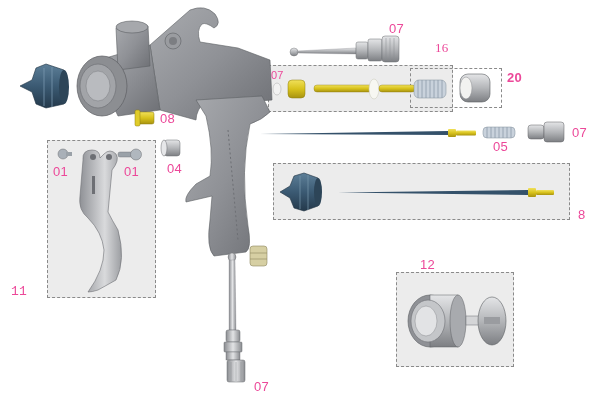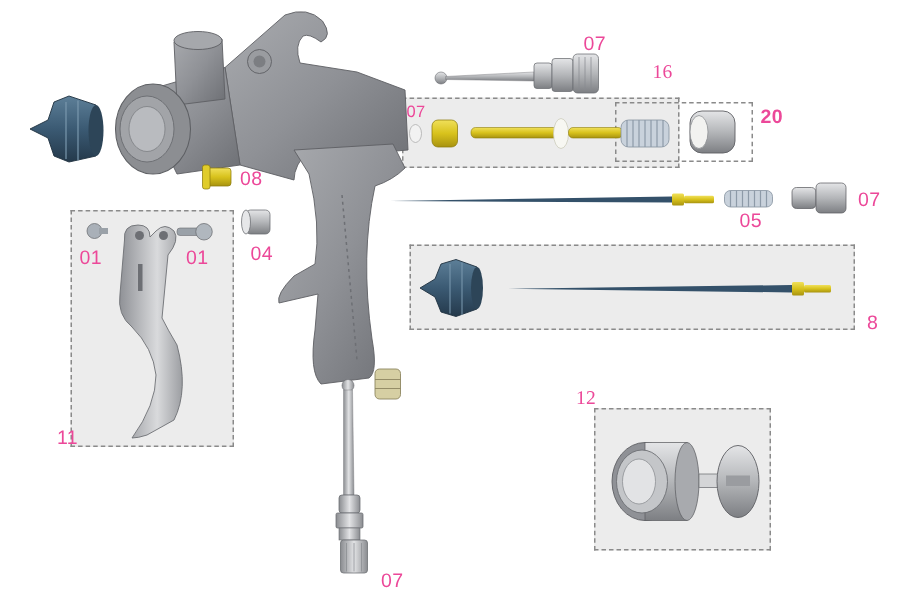--- a/index.html
+++ b/index.html
@@ -191,16 +191,16 @@
 <span class="lbl" style="left:53px;top:165px;">01</span>
 <span class="lbl" style="left:124px;top:165px;">01</span>
 <span class="lbl" style="left:493px;top:140px;">05</span>
 <span class="lbl" style="left:572px;top:126px;">07</span>
 <span class="lbl" style="left:160px;top:112px;">08</span>
 <span class="lbl" style="left:389px;top:22px;">07</span>
 <span class="lbl" style="left:254px;top:380px;">07</span>
 <span class="lbl" style="left:167px;top:162px;">04</span>
 <span class="lbl" style="left:271px;top:70px;font-size:11px;">07</span>
 <span class="lbl" style="left:578px;top:208px;">8</span>
-<span class="lbl" style="left:38px;top:285px;">11</span>
-<span class="lbl" style="left:384px;top:258px;font-family:Liberation Serif, serif;">12</span>
+<span class="lbl" style="left:11px;top:285px;font-family:Liberation Mono, monospace;">11</span>
+<span class="lbl" style="left:420px;top:258px;">12</span>
 <span class="lbl" style="left:435px;top:41px;font-family:Liberation Serif, serif;">16</span>
 <span class="lbl" style="left:507px;top:71px;font-weight:bold;">20</span>
 
 </body></html>

